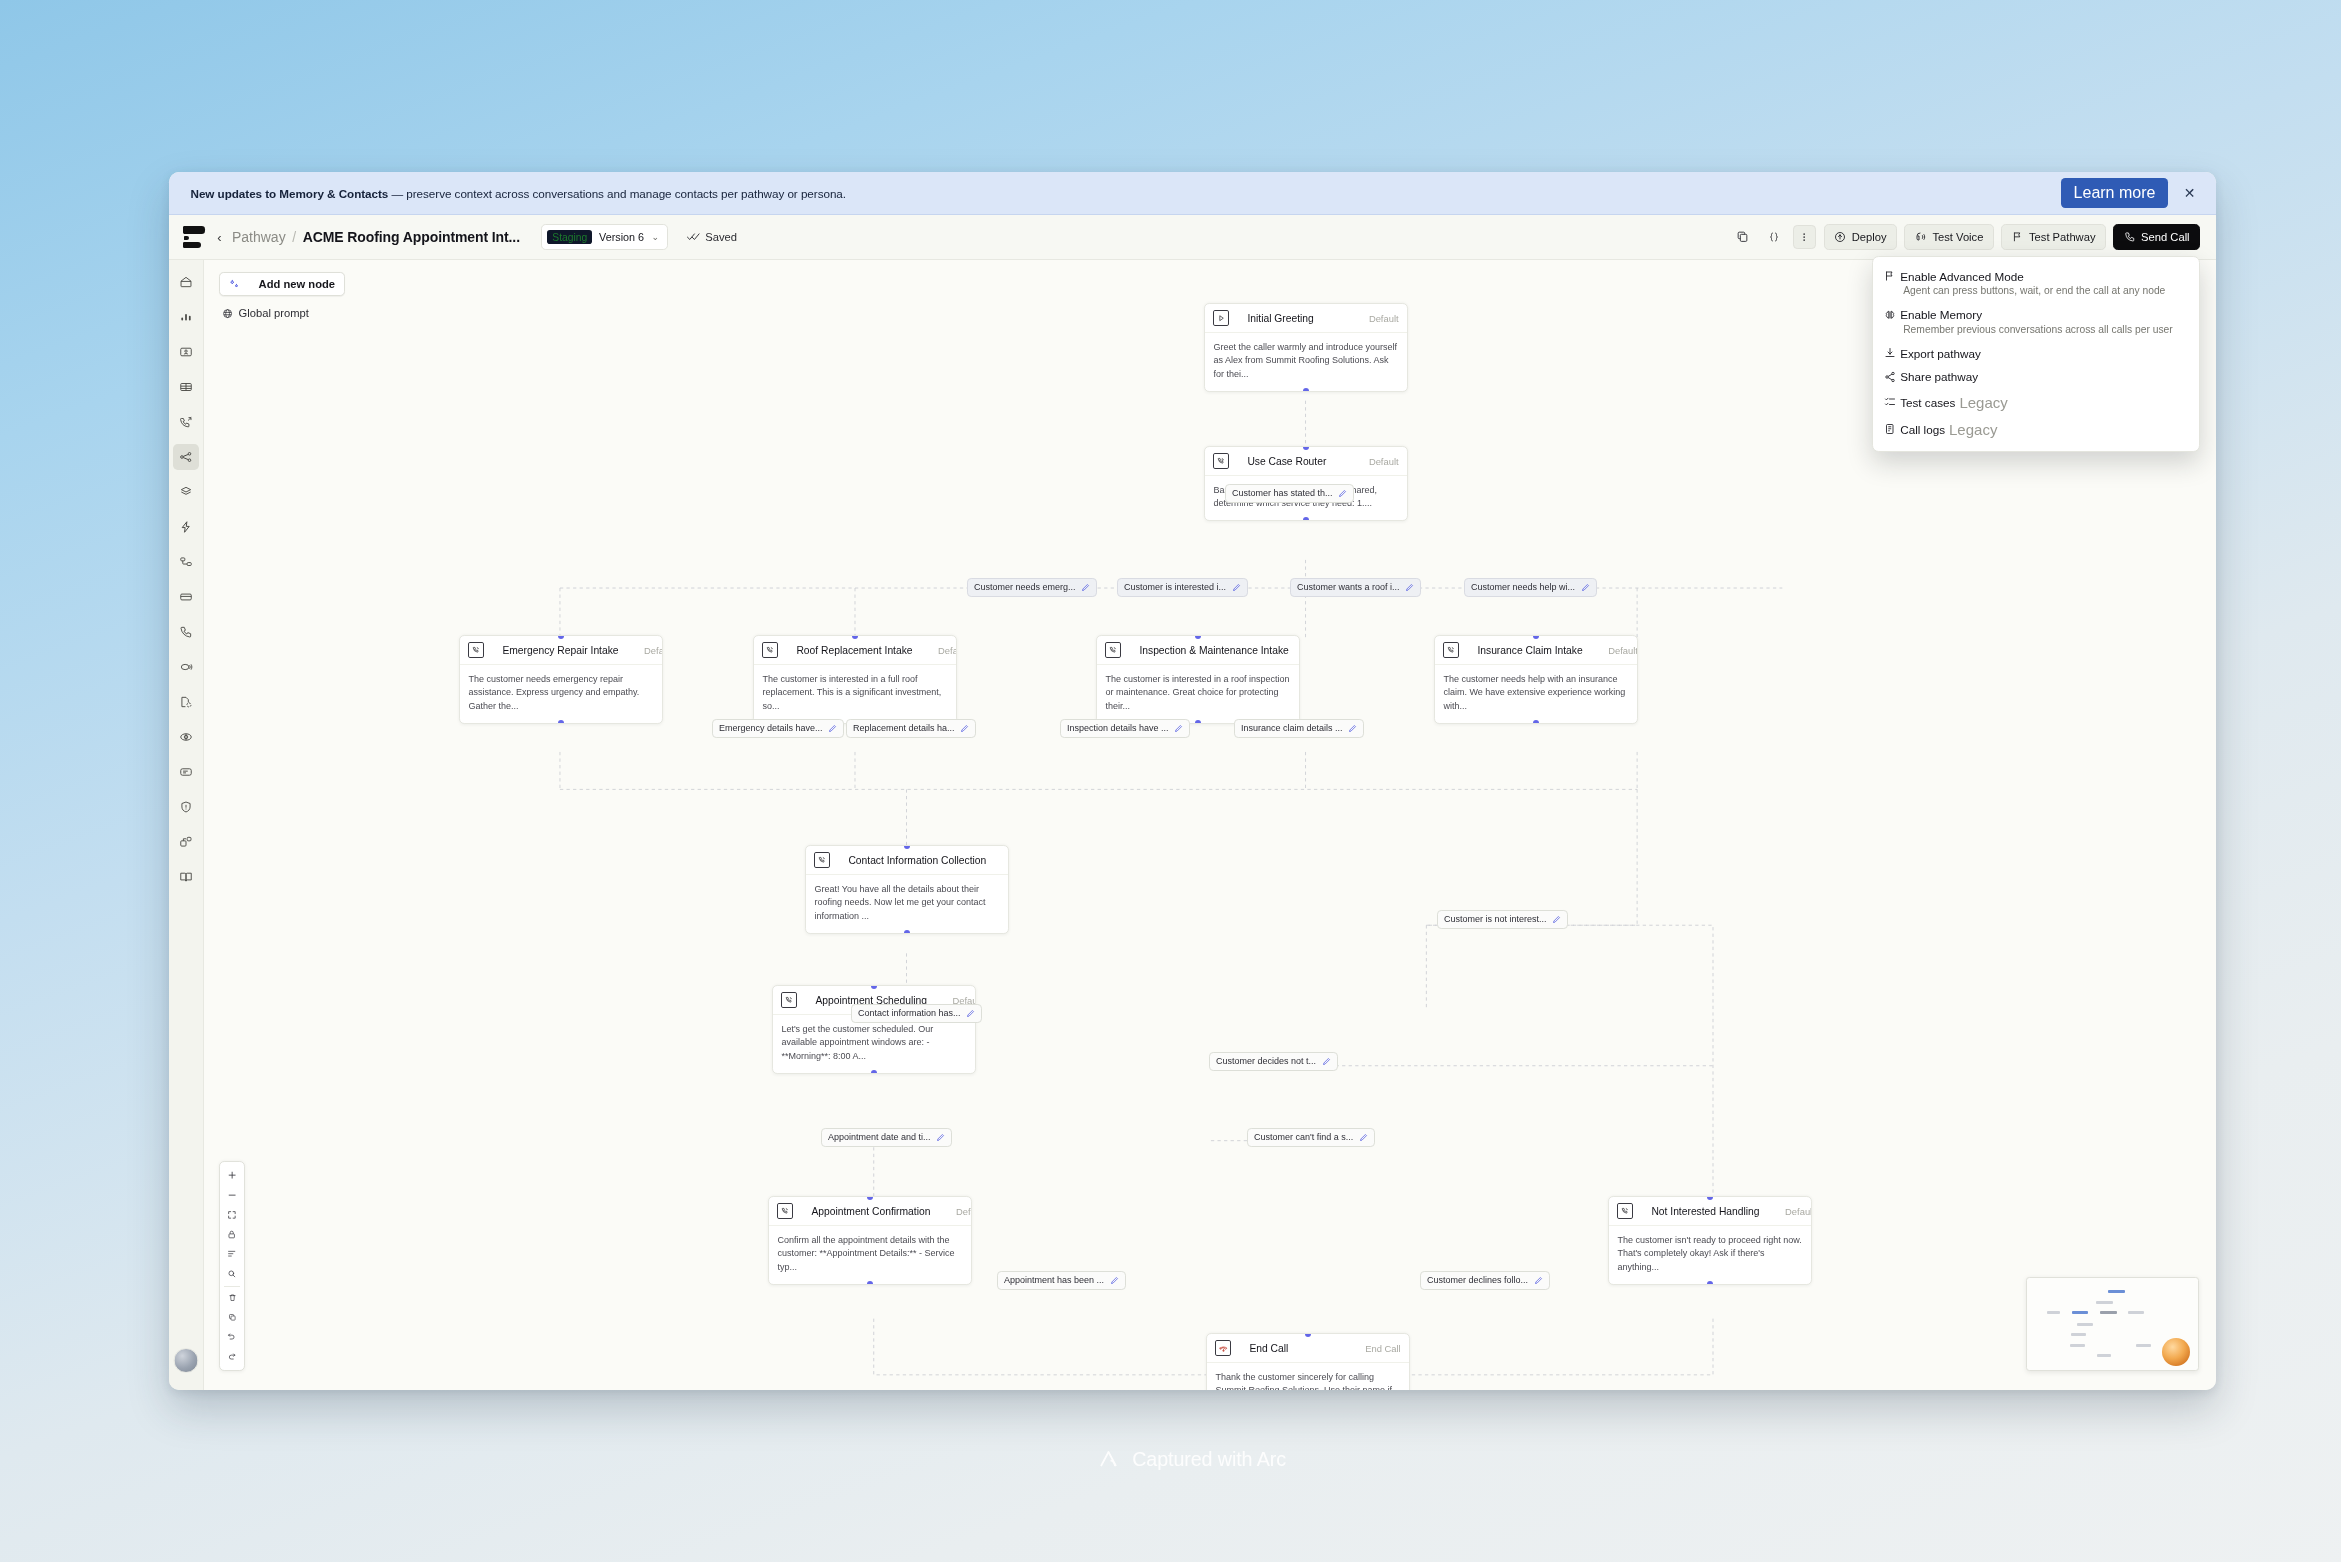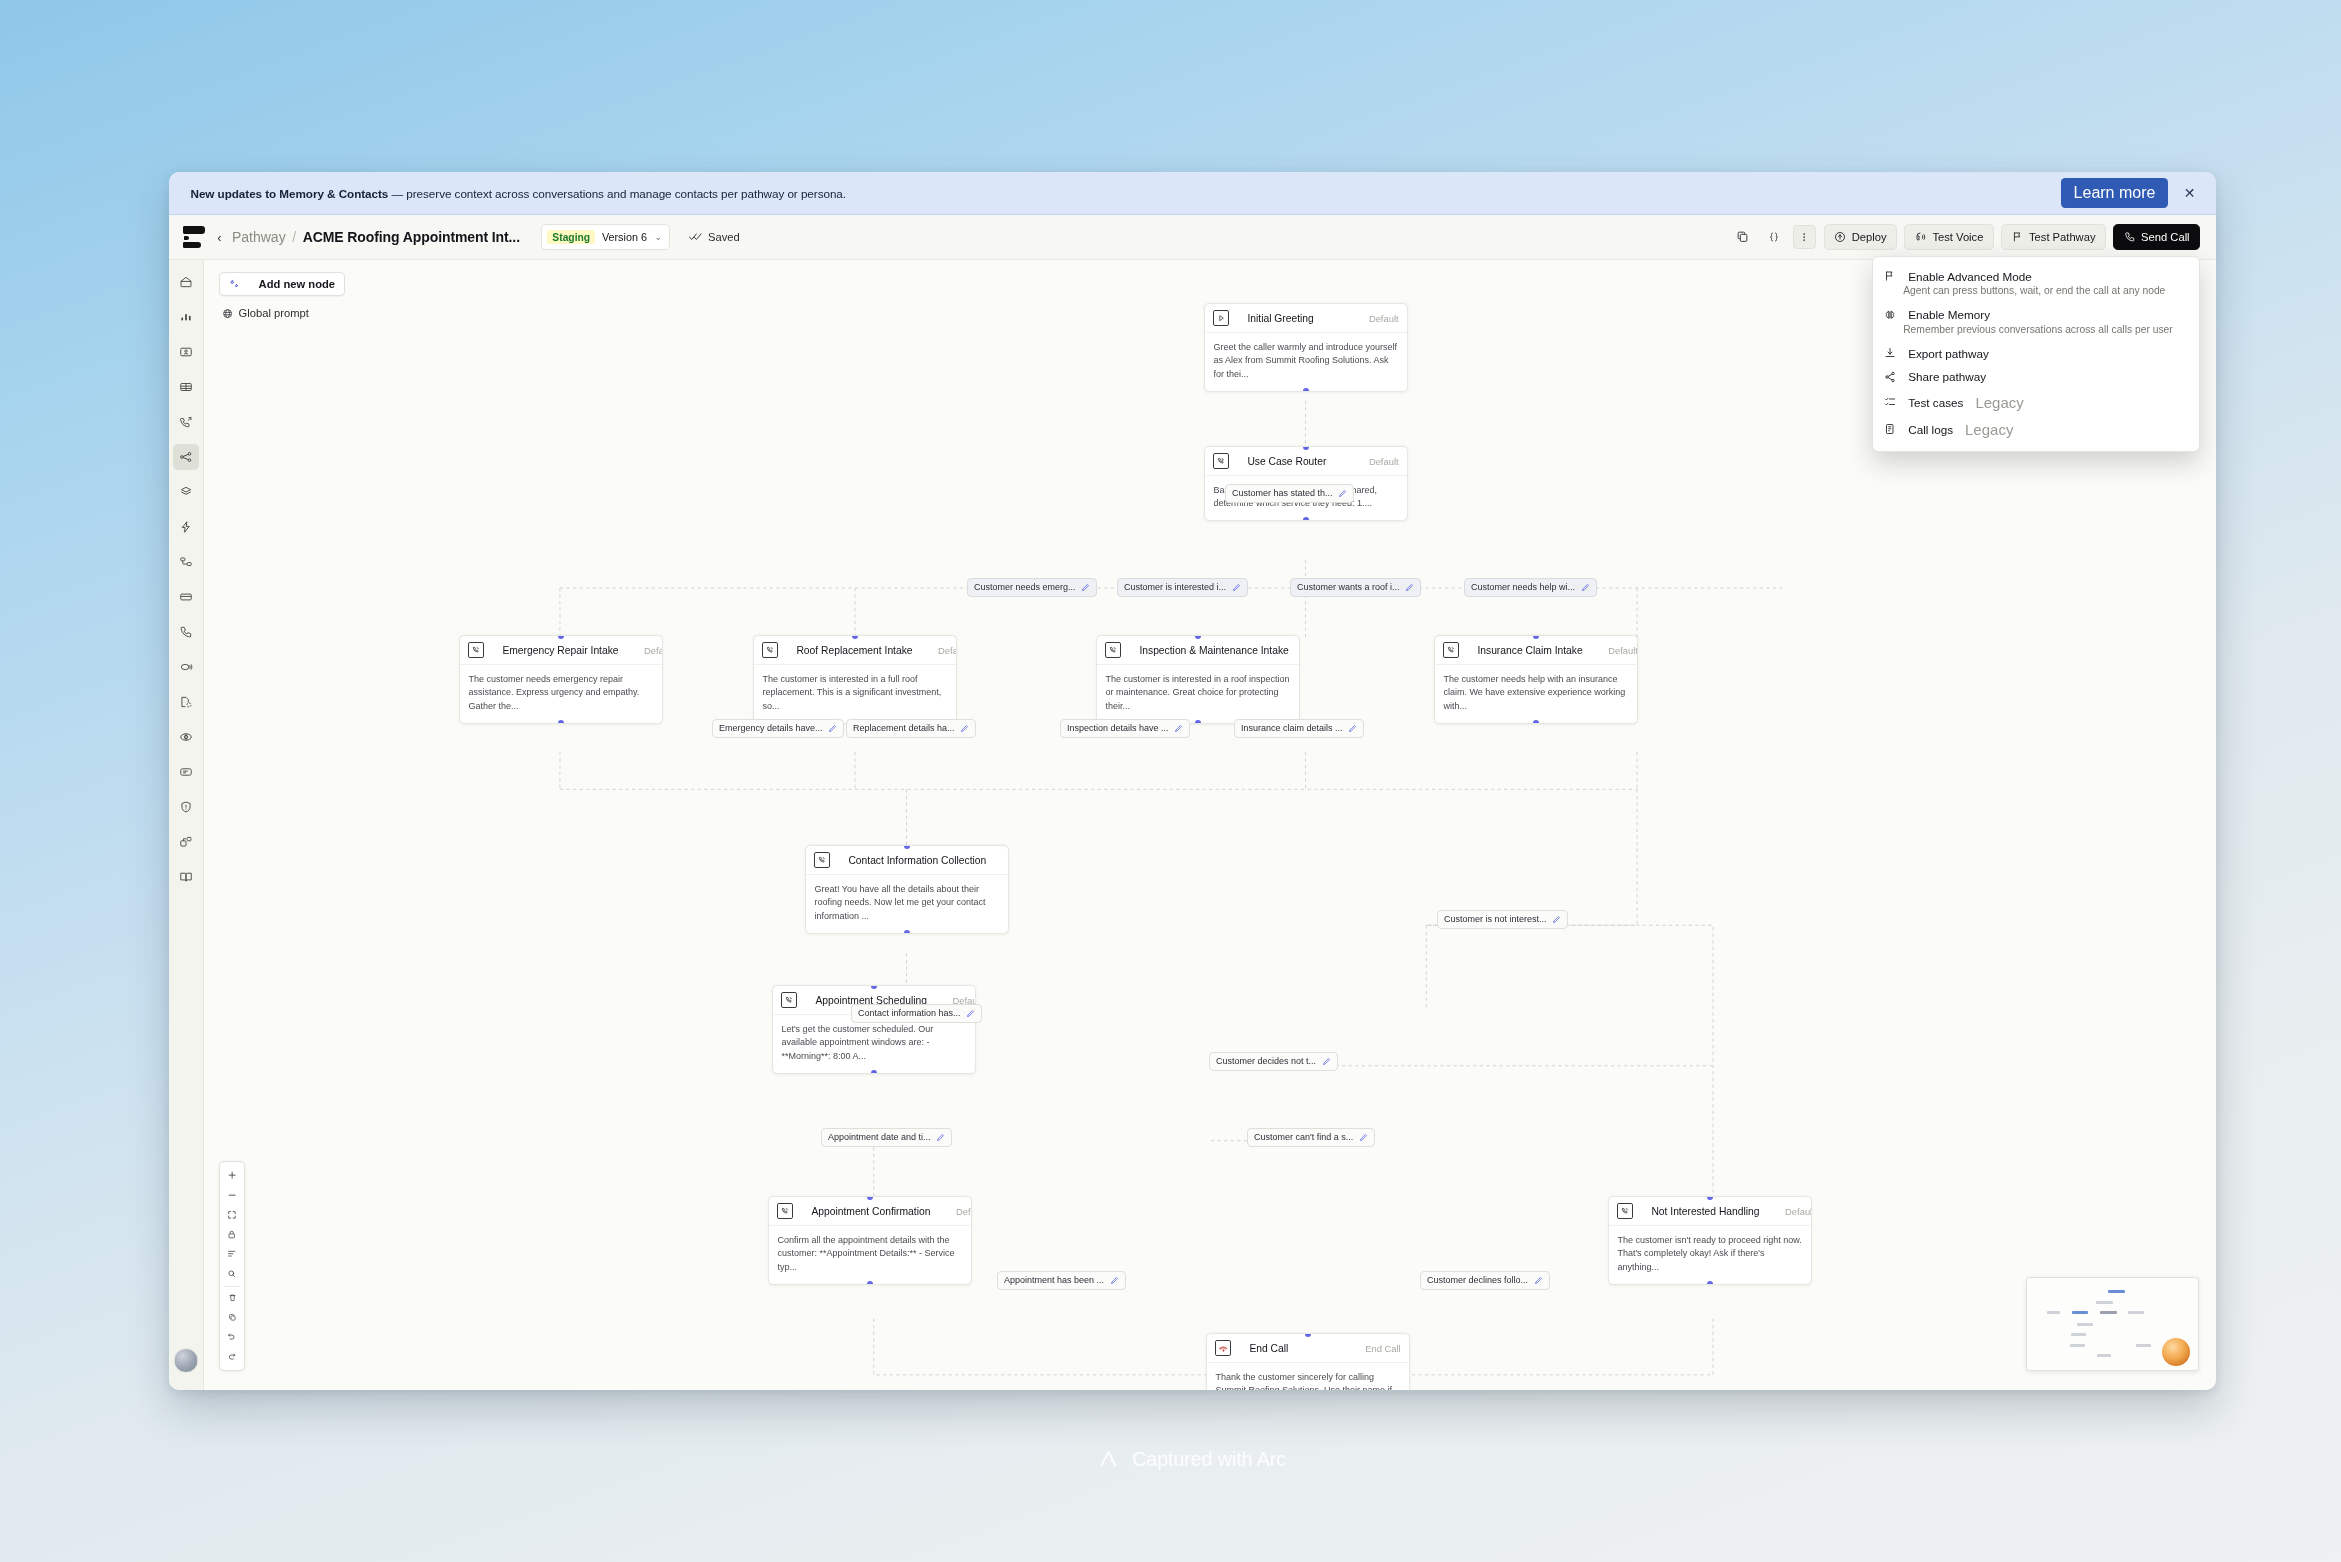--- a/index.html
+++ b/index.html
@@ -72,22 +72,22 @@
   .crumb-title { font-size: 14px; color: #14141a; font-weight: 700; letter-spacing: -0.1px; }
 
   .version-pill {
     margin-left: 20.6px;
     display: flex; align-items: center; gap: 6.6px;
     background: #fff; border: 0.5px solid #e2e3dc;
     border-radius: 4.7px; padding: 4.7px 7.5px 4.7px 5.6px;
     cursor: pointer;
   }
   .stage-chip {
-    background: #fef9c3; color: #1c7a2c;
-    font-size: 10.3px; font-weight: 700;
+    background: #0f172a; color: #1c7a2c;
+    font-size: 10.3px; font-weight: 400;
     padding: 1.9px 5.2px; border-radius: 2.8px;
   }
   .version-label { font-size: 10.8px; color: #15151b; }
   .caret { font-size: 9px; color: #6b6b66; margin-left: 0.9px; }
 
   .saved-wrap { margin-left: 19px; display: flex; align-items: center; gap: 5.6px; }
   .saved-text { font-size: 11.2px; color: #2b2b30; }
 
   .top-actions { margin-left: auto; display: flex; align-items: center; gap: 7.5px; }
   .icon-btn {
@@ -108,21 +108,21 @@
   
   .menu {
     position: absolute; top: 41px; right: 16px;
     width: 328px;
     background: #fff; border: 0.5px solid #e4e5de;
     border-radius: 6.6px; padding: 7.5px 0;
     box-shadow: 0 10.3px 26px rgba(20,25,35,.18);
     z-index: 120;
   }
   .menu-item { padding: 5.2px 12px 5.2px 11.2px; cursor: pointer; }
-  .menu-row { display: flex; align-items: center; gap: 12px; }
+  .menu-row { display: flex; align-items: center; gap: 4px; }
   .menu-label { font-size: 11.7px; color: #14141a; font-weight: 500; }
   .menu-legacy { font-size: 15px; color: #9a9a93; font-weight: 400; text-align: center; }
   .menu-desc { font-size: 10.3px; color: #76766f; margin-left: 19px; margin-top: 2.3px; line-height: 1.25; }
 
   
   .app-body { flex: 1; display: flex; min-height: 0; }
 
   
   .rail {
     width: 35px; flex: 0 0 35px;

